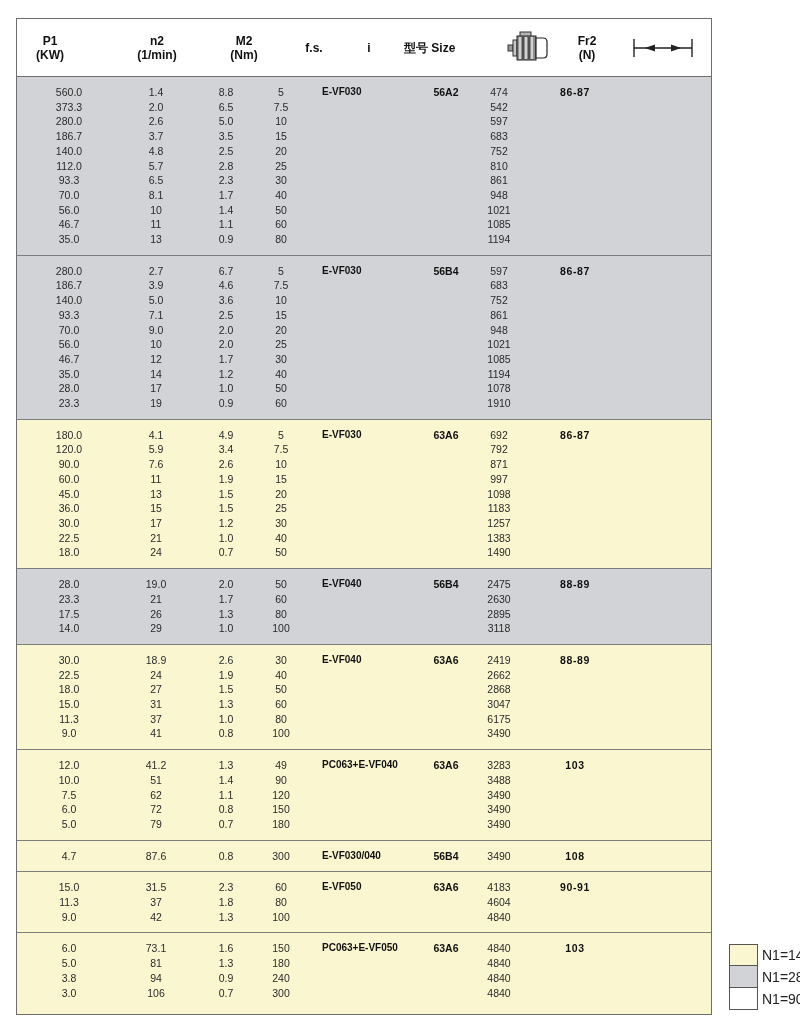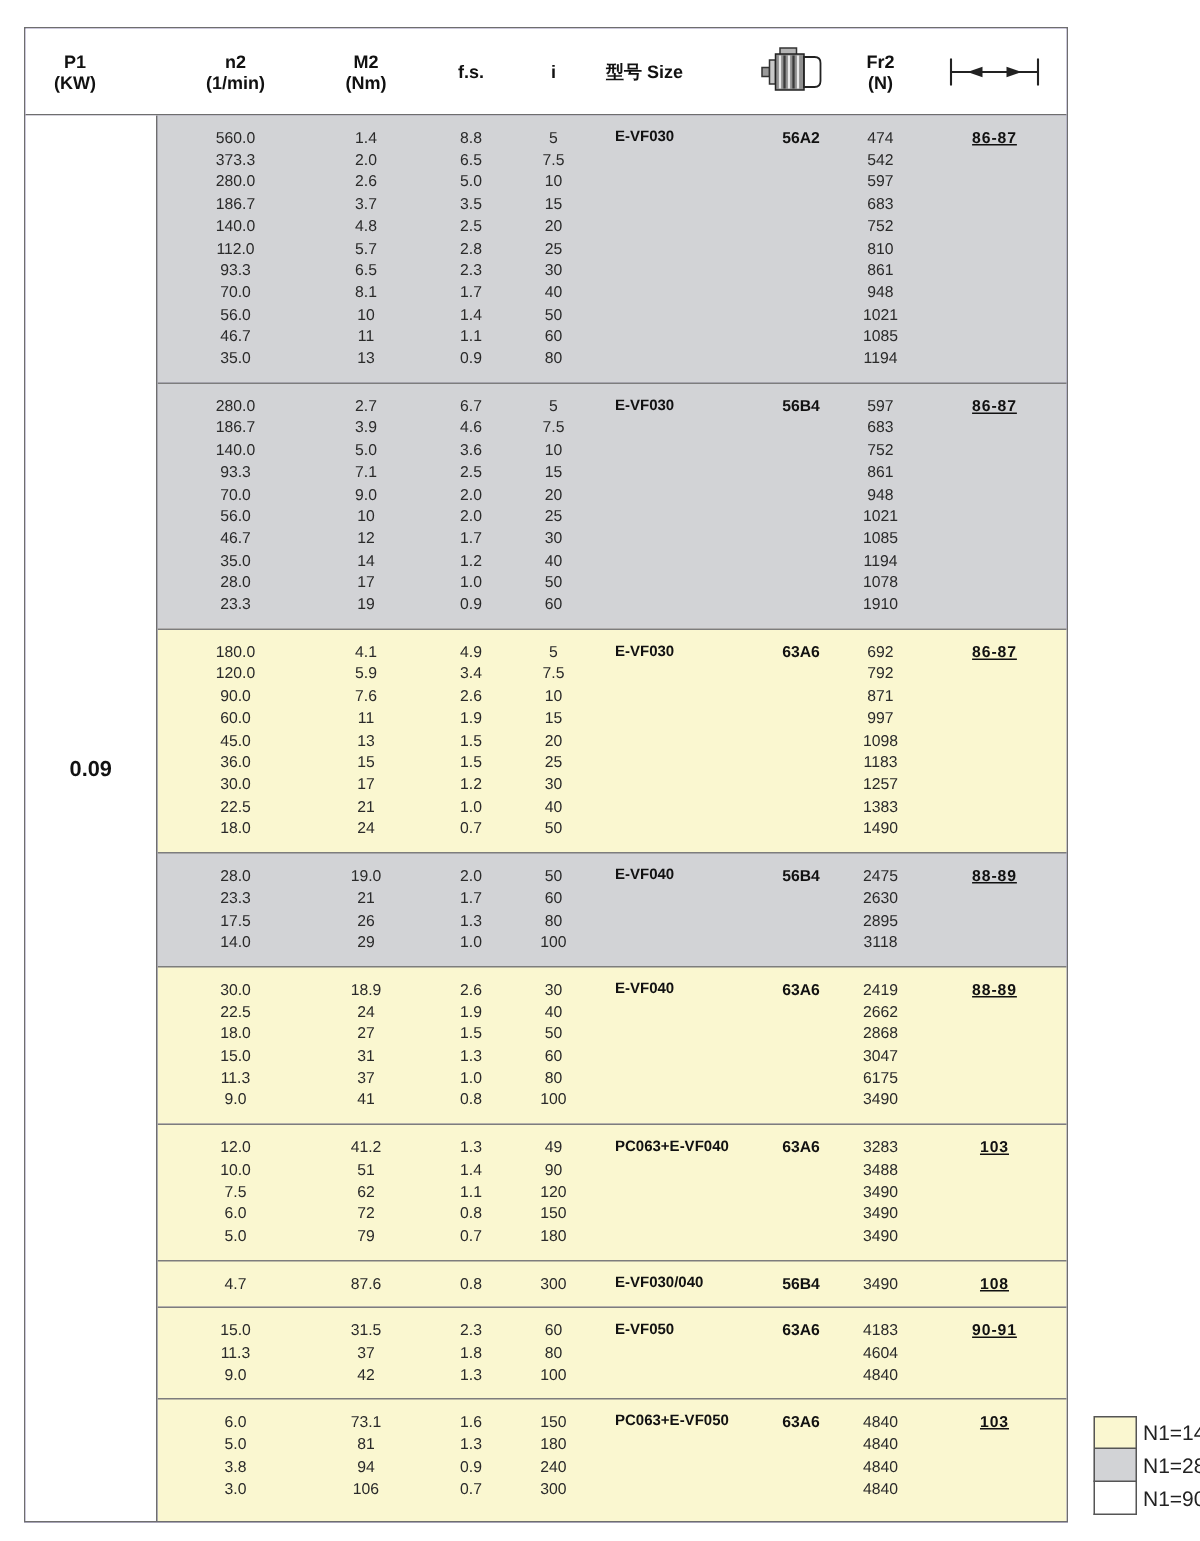--- a/index.html
+++ b/index.html
@@ -29,21 +29,21 @@
   .grp{padding:8px 0;}
   .grp + .grp{border-top:1px solid #7d7d7d;}
   .grp:last-child{padding-bottom:14px;}
   .row{
     display:grid;
     grid-template-columns:104px 70px 70px 40px 120px 50px 56px 96px;
     line-height:14.7px;font-size:10.5px;color:#2a2a2a;text-align:center;
   }
   .c-model{text-align:left;padding-left:21px;font-weight:bold;font-size:10px;color:#111;white-space:nowrap;}
   .c-size{font-weight:bold;color:#111;}
-  .c-pages{font-weight:bold;color:#111;letter-spacing:0.6px;text-decoration:underline;}
+  .c-pages{font-weight:bold;color:#111;letter-spacing:0.6px;}
   .legend{position:absolute;left:729px;top:944px;}
   .leg-item{display:flex;align-items:center;height:22px;}
   .leg-sw{width:29px;height:22px;box-sizing:border-box;border:1px solid #555;flex:none;}
   .leg-item + .leg-item .leg-sw{border-top:none;}
   .leg-lb{font-size:14px;color:#222;padding-left:4px;white-space:nowrap;}
   .icon-wrap{display:flex;justify-content:center;align-items:center;}
 </style>
 </head>
 <body>
 
@@ -86,23 +86,20 @@
       <svg width="64" height="22" viewBox="0 0 64 22">
         <line x1="3" y1="2" x2="3" y2="20" stroke="#222" stroke-width="1.4"></line>
         <line x1="61" y1="2" x2="61" y2="20" stroke="#222" stroke-width="1.4"></line>
         <line x1="3" y1="11" x2="61" y2="11" stroke="#222" stroke-width="1.4"></line>
         <polygon points="14,11 24,7.5 24,14.5" fill="#222"></polygon>
         <polygon points="50,11 40,7.5 40,14.5" fill="#222"></polygon>
       </svg>
     </div>
   </div>
   <div class="bdy">
-    <div class="p1col">
-      <div class="p1v">0.09</div>
-    </div>
     <div class="grps" id="groups">
         <div class="grp" style="background: rgb(210, 211, 214);">
           <div class="row">
             <div class="c-n2">560.0</div>
             <div class="c-m2">1.4</div>
             <div class="c-fs">8.8</div>
             <div class="c-i">5</div>
             <div class="c-model">E-VF030</div>
             <div class="c-size">56A2</div>
             <div class="c-fr2">474</div>

